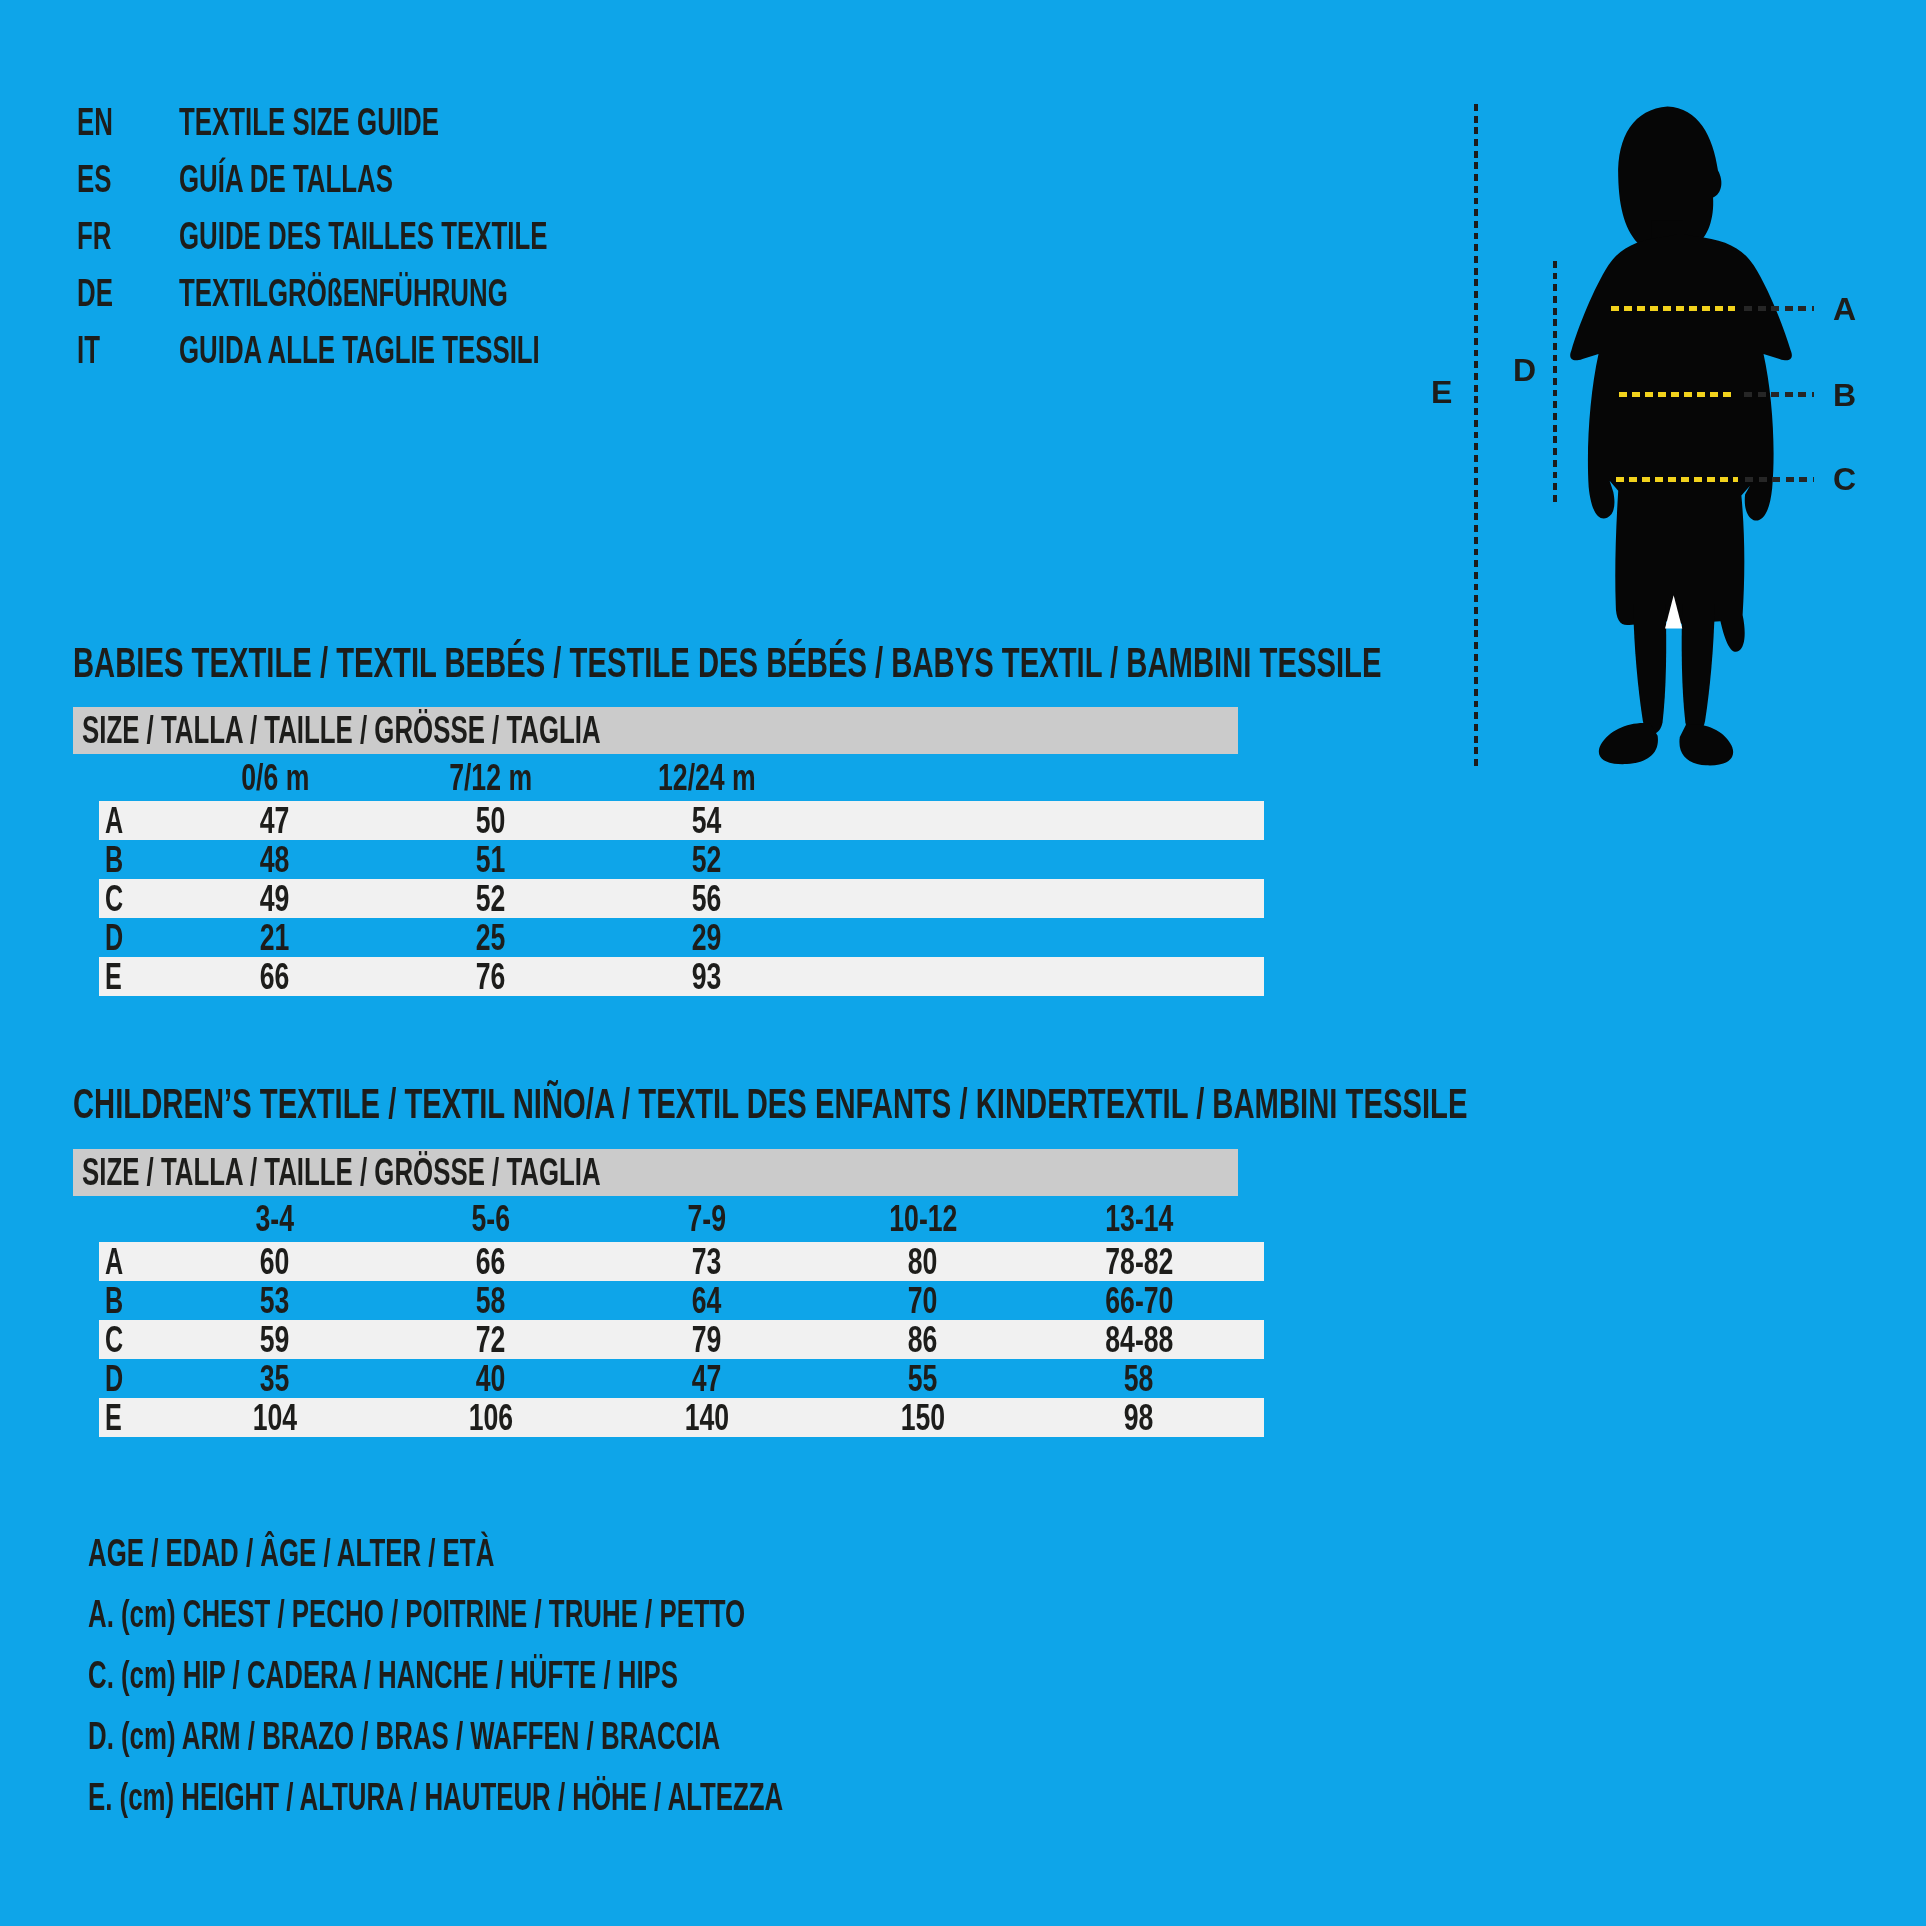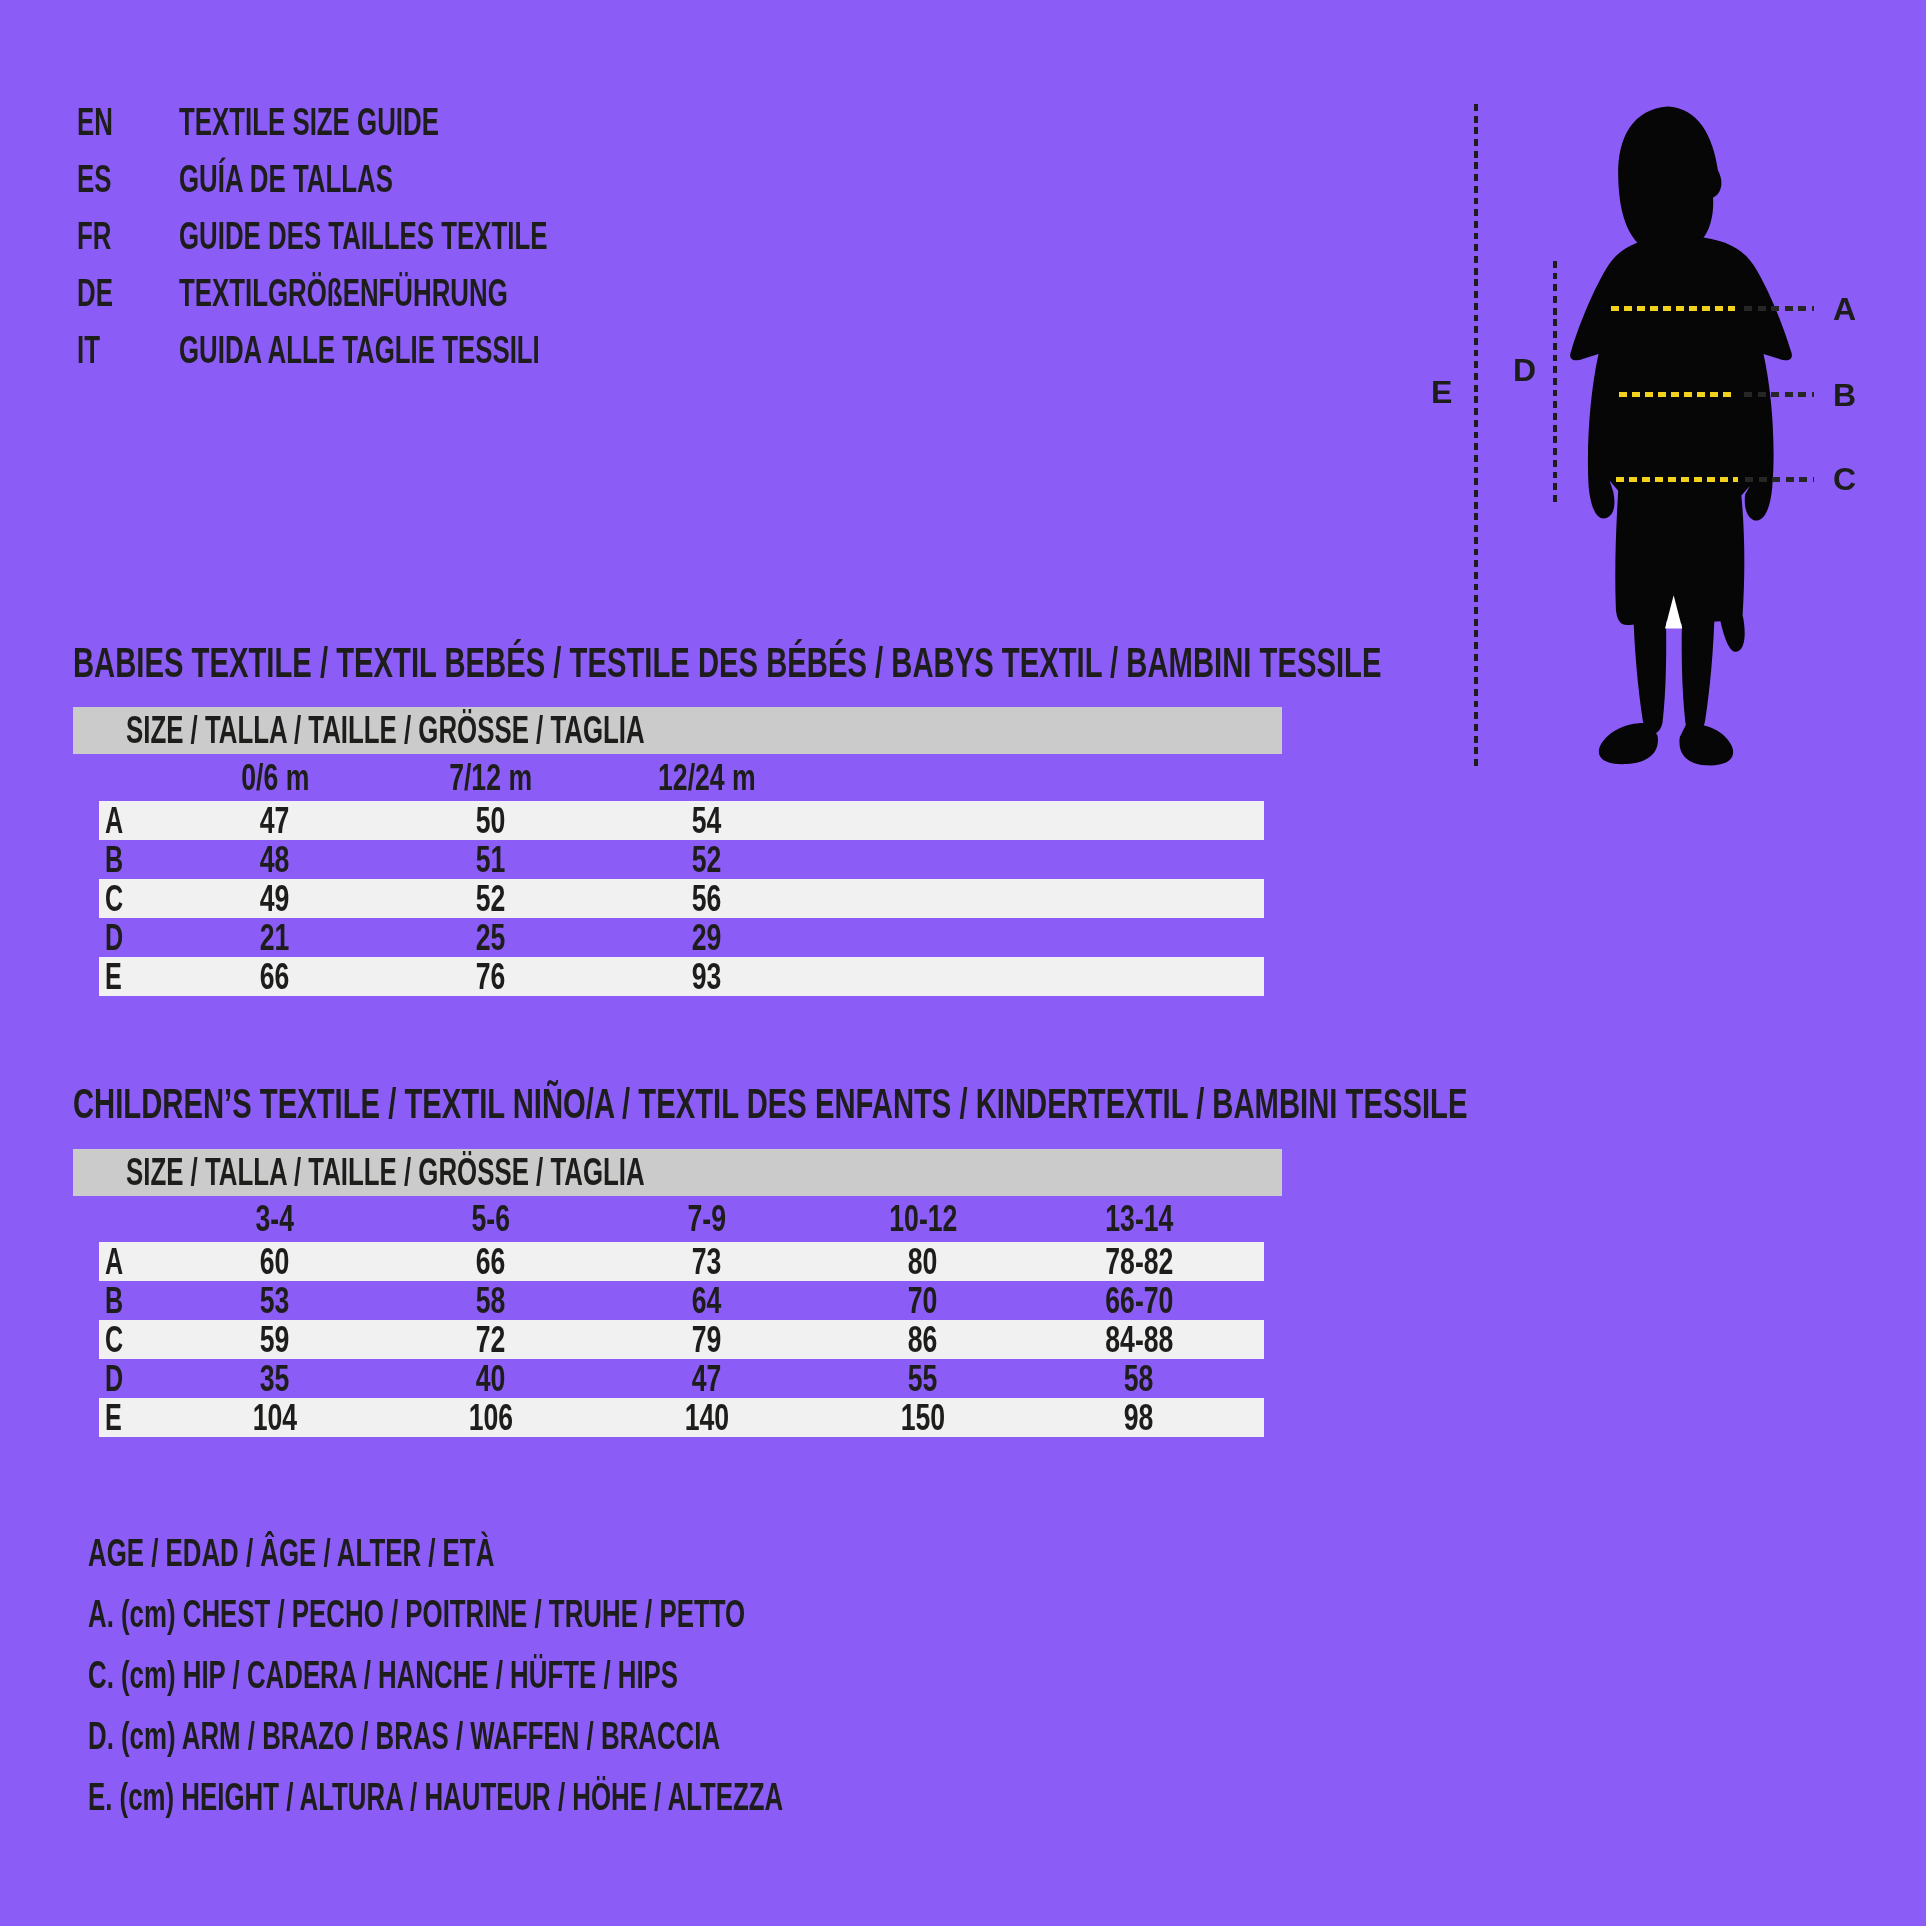--- a/index.html
+++ b/index.html
@@ -1,17 +1,17 @@
 <!DOCTYPE html>
 <html style="font-size:10px"><head>
 <meta charset="utf-8">
 <style>
   html,body { margin:0; padding:0; background:#ffffff; }
   .canvas {
-    position:relative; width:1926px; height:1926px; background:#8b5cf6;
+    position:relative; width:1926px; height:1926px; background:#0ea5e9;
     font-family:"Liberation Sans","DejaVu Sans",sans-serif;
     font-weight:700; color:#1d1d1b; overflow:hidden;
   }
   
   .cond  { display:inline-block; transform:scaleX(0.68); transform-origin:0 50%; white-space:nowrap; }
   .condc { display:inline-block; transform:scaleX(0.72); transform-origin:50% 50%; white-space:nowrap; }
 
   
   .langs { position:absolute; left:77px; top:94px; }
   .lrow  { font-size:38px; line-height:57px; white-space:nowrap; }
@@ -35,21 +35,21 @@
   .lab-b { left:1833px; top:379px; }
   .lab-c { left:1833px; top:463px; }
   .lab-d { left:1513px; top:354px; }
   .lab-e { left:1431px; top:376px; }
   .kid-svg { position:absolute; left:1559px; top:104px; width:265px; height:665px; }
 
   
   .ttitle { position:absolute; left:73px; font-size:43px; line-height:43px; white-space:nowrap; }
   .t1-title { top:641px; } .t2-title { top:1082px; }
   .sizebar { position:absolute; left:73px; width:1165px; height:47px; background:#cbcbcb;
-             display:flex; align-items:center; font-size:38px;padding-left:44px; }
+             display:flex; align-items:center; font-size:38px; }
   .sizebar .cond { margin-left:8.6px; }
   .t1-bar { top:707px; } .t2-bar { top:1149px; }
   .table { position:absolute; left:73px; width:1165px; font-size:37px; }
   .t1 { top:754px; } .t2 { top:1195px; }
   .trow { display:flex; align-items:center; height:39px; width:1165px;margin-left:26px; }
   .chead { height:47px; }
   .trow.alt { background:#f1f1f1; }
   .lab { width:68px; padding-left:6.2px; box-sizing:border-box; text-align:left; }
   .val { width:216px; text-align:center; }
 

